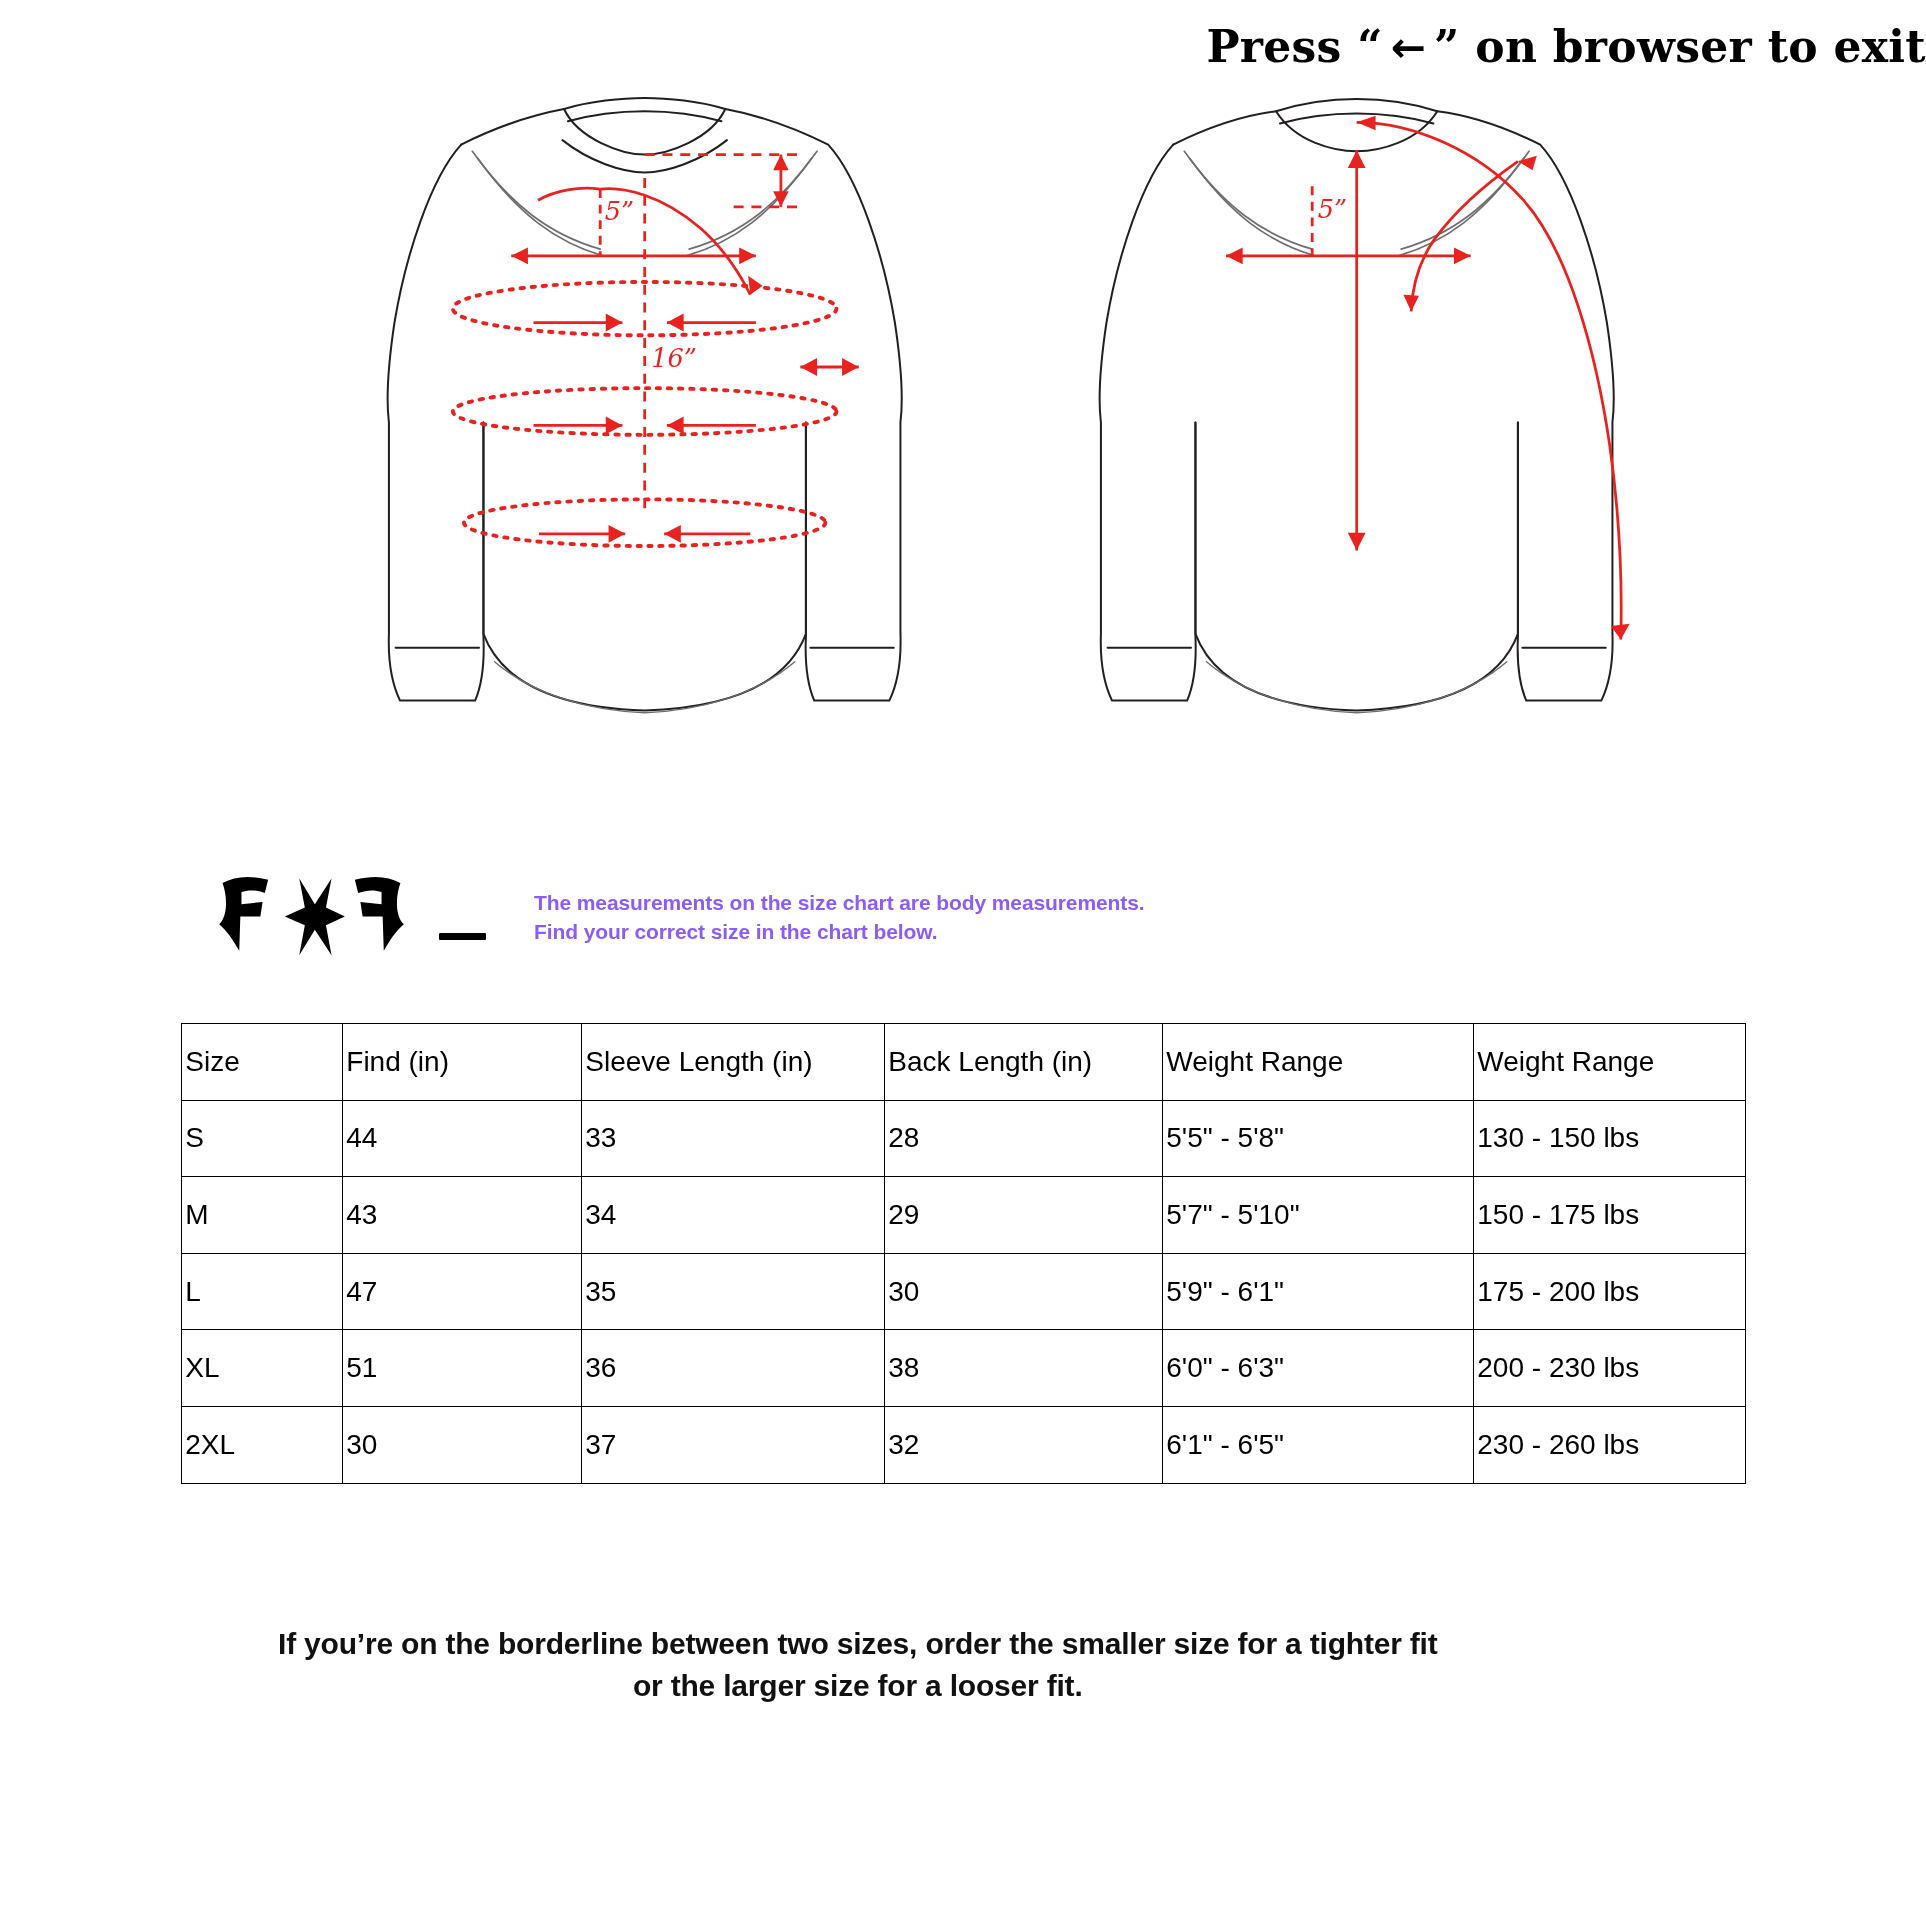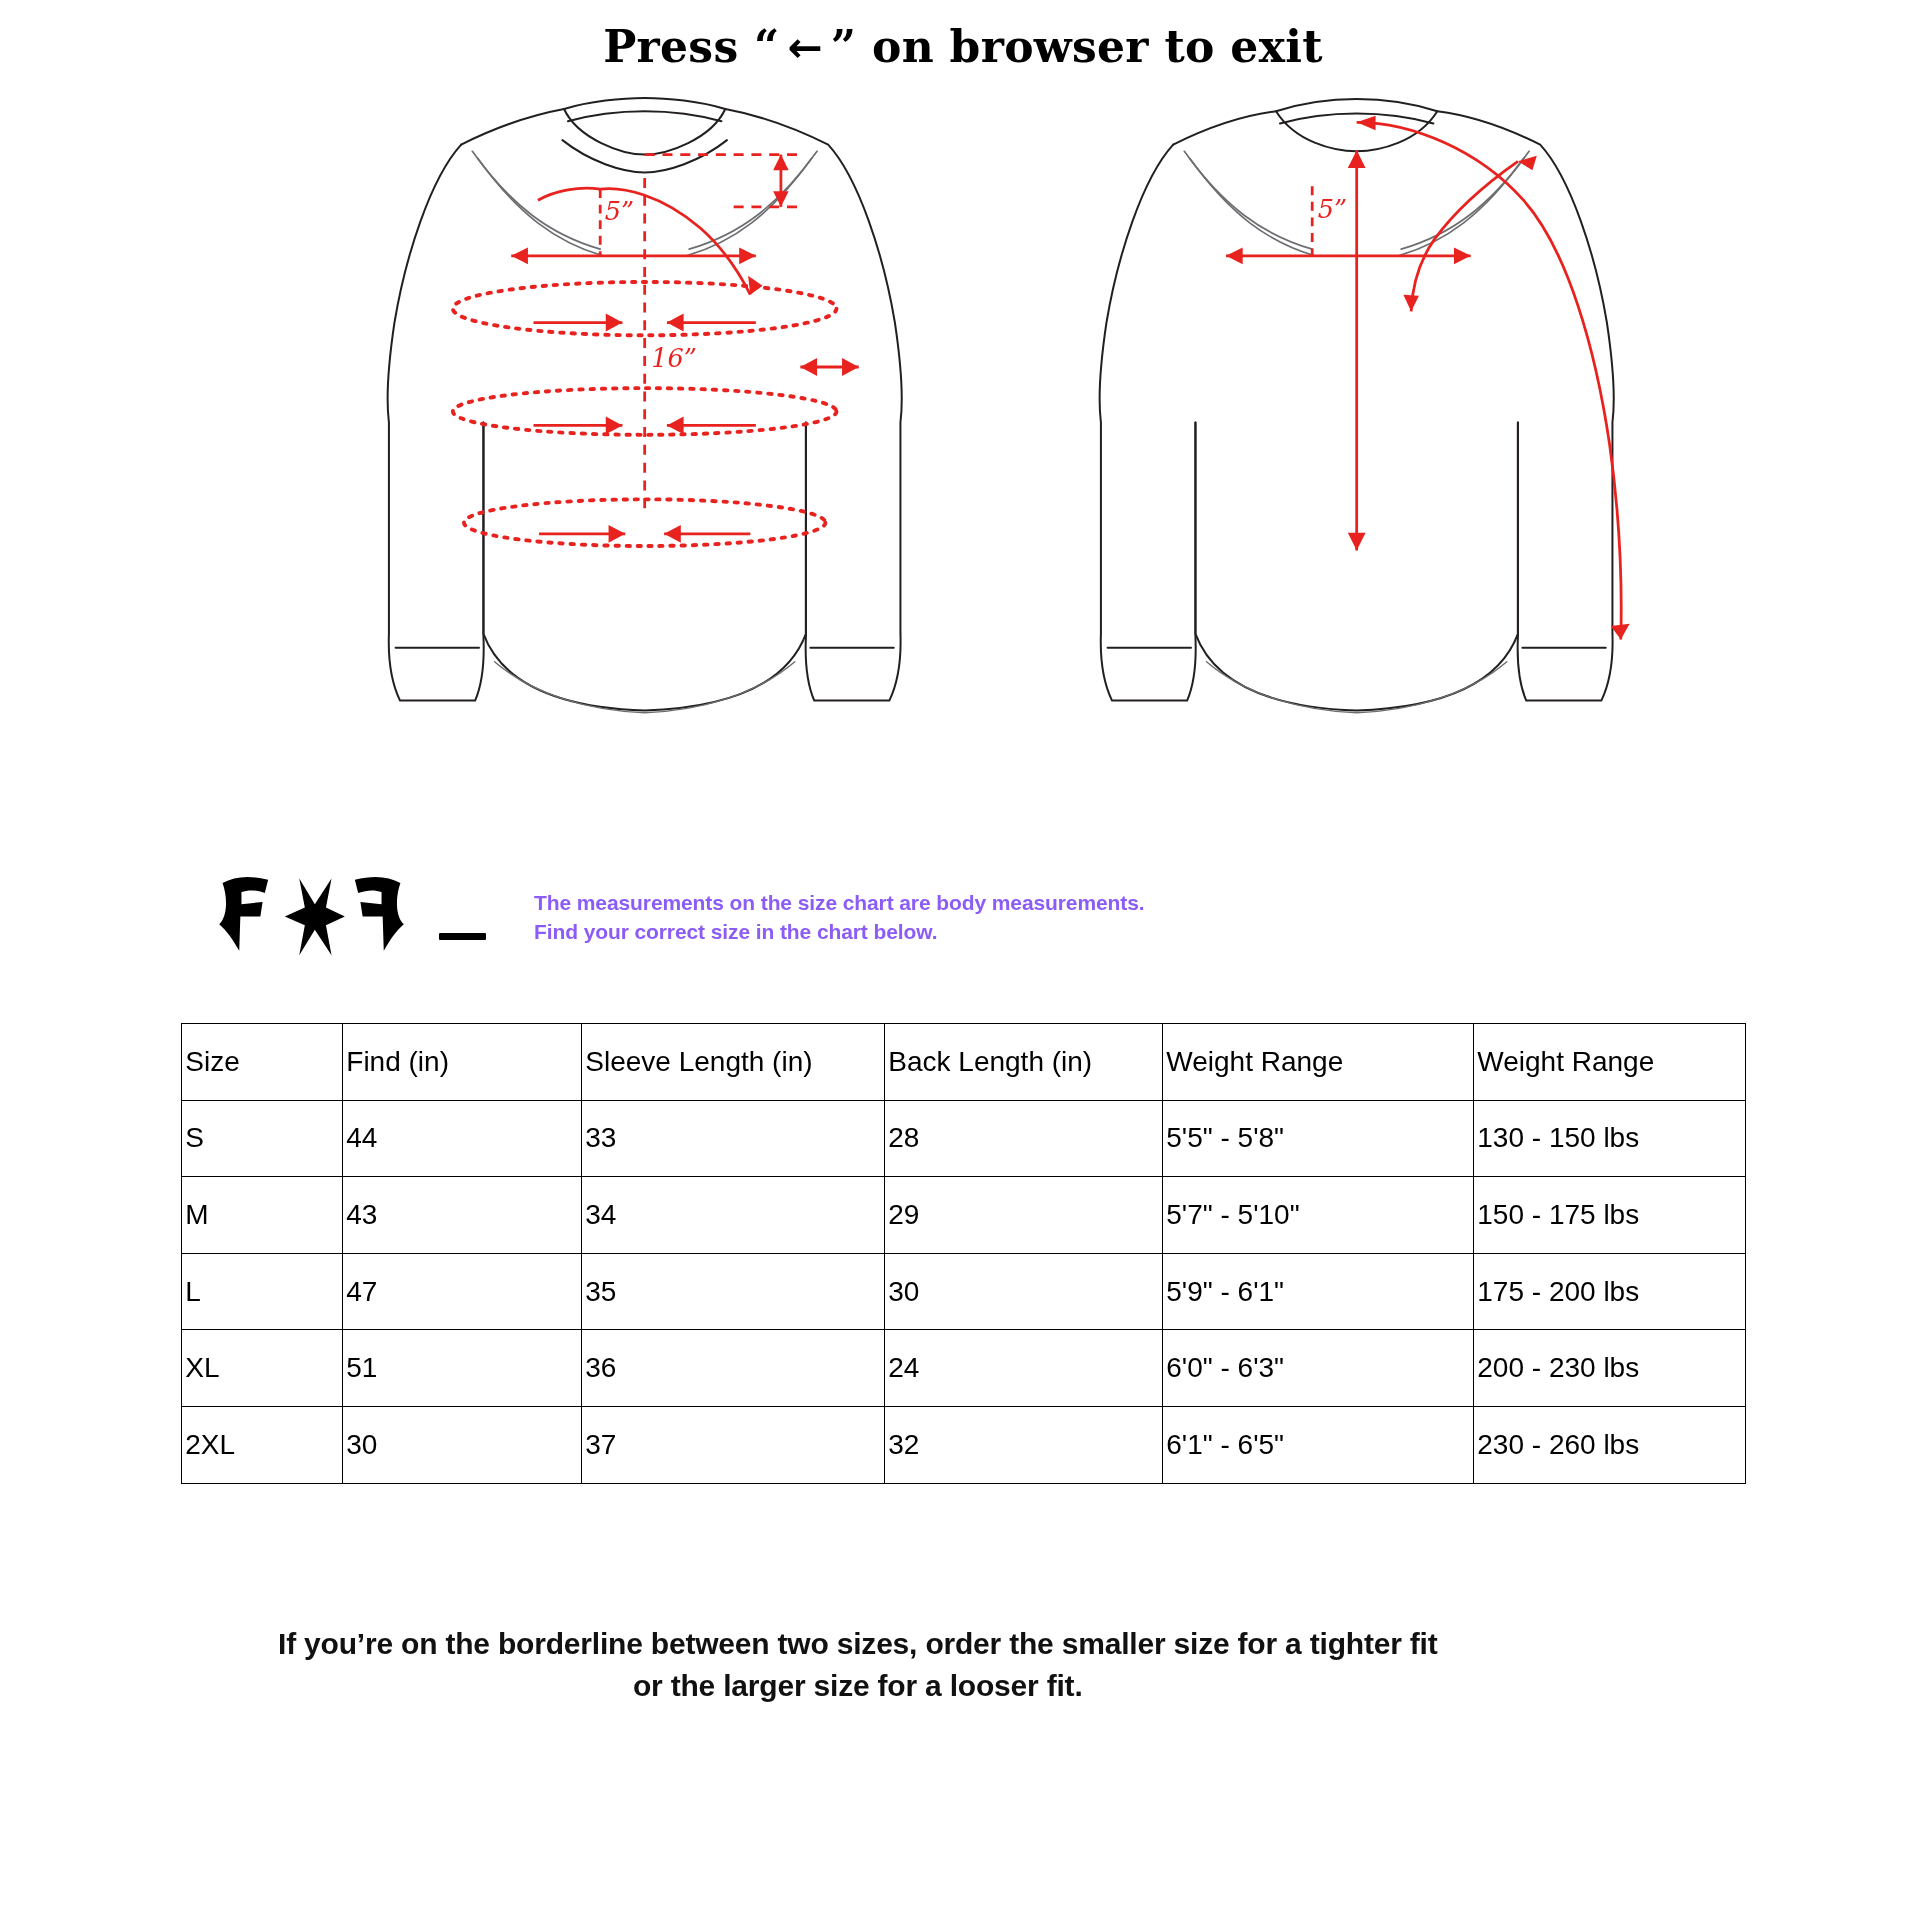--- a/index.html
+++ b/index.html
@@ -18,21 +18,21 @@
 
   .page {
     width: 1926px;
     height: 1926px;
     position: relative;
     box-sizing: border-box;
   }
 
   
   .header {
-    text-align: center;
+    text-align: right;
     padding-top: 21px;
     font-family: "DejaVu Serif", serif;
     font-weight: bold;
     font-size: 44px;
     letter-spacing: 0.3px;
     white-space: nowrap;
   }
   .header .arrow-glyph {
     font-family: "DejaVu Sans", sans-serif;
     font-weight: bold;
@@ -353,21 +353,21 @@
           <td>47</td>
           <td>35</td>
           <td>30</td>
           <td>5'9" - 6'1"</td>
           <td>175 - 200 lbs</td>
         </tr>
         <tr>
           <td>XL</td>
           <td>51</td>
           <td>36</td>
-          <td>24</td>
+          <td>38</td>
           <td>6'0" - 6'3"</td>
           <td>200 - 230 lbs</td>
         </tr>
         <tr>
           <td>2XL</td>
           <td>30</td>
           <td>37</td>
           <td>32</td>
           <td>6'1" - 6'5"</td>
           <td>230 - 260 lbs</td>

